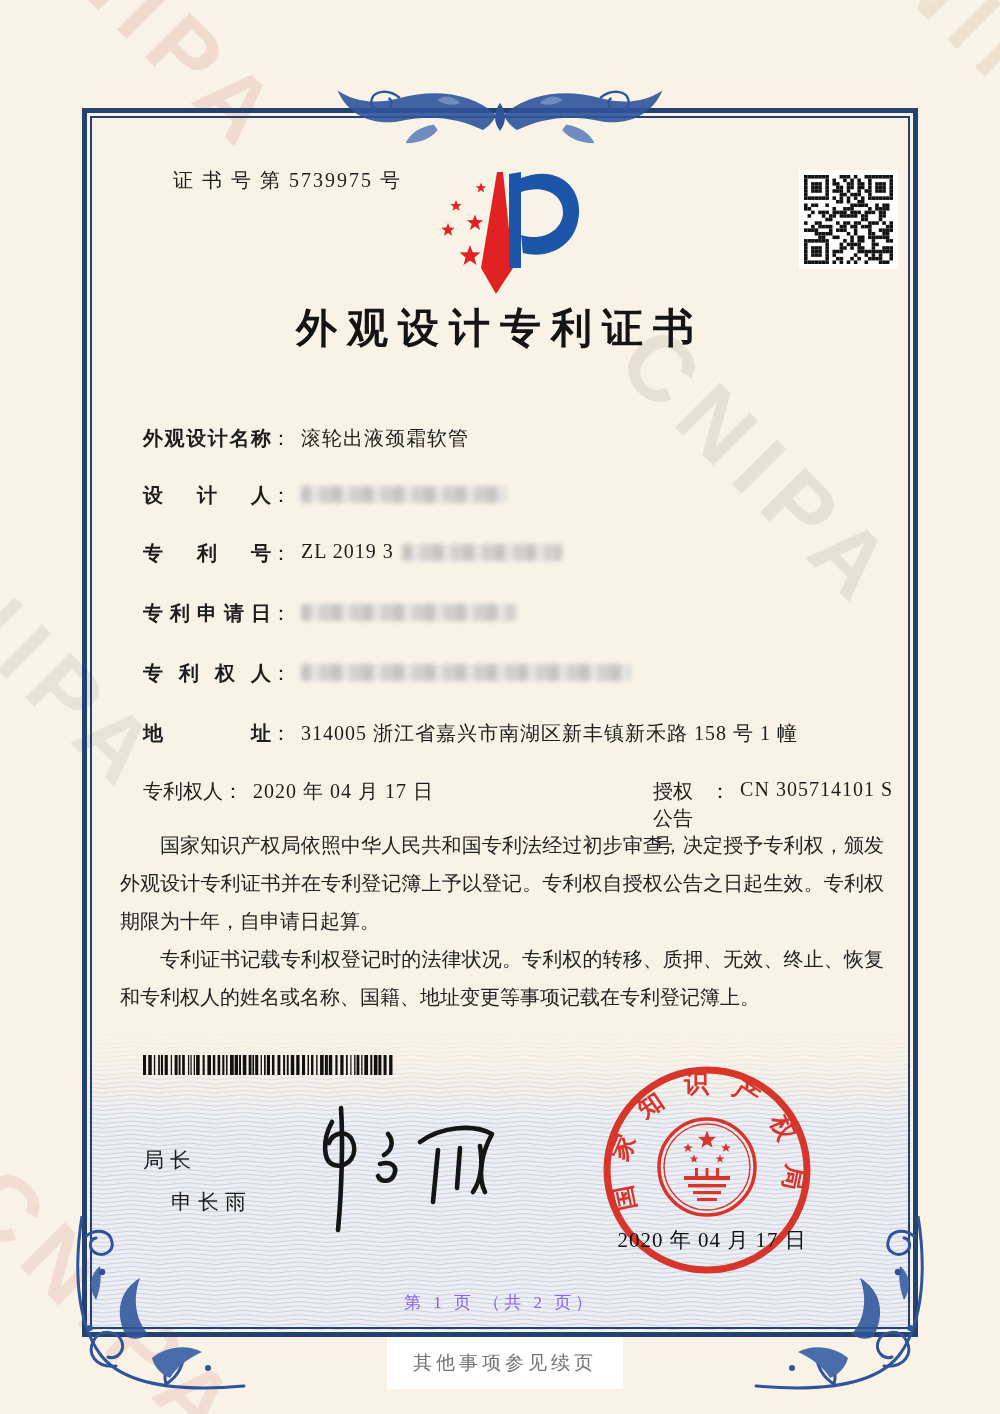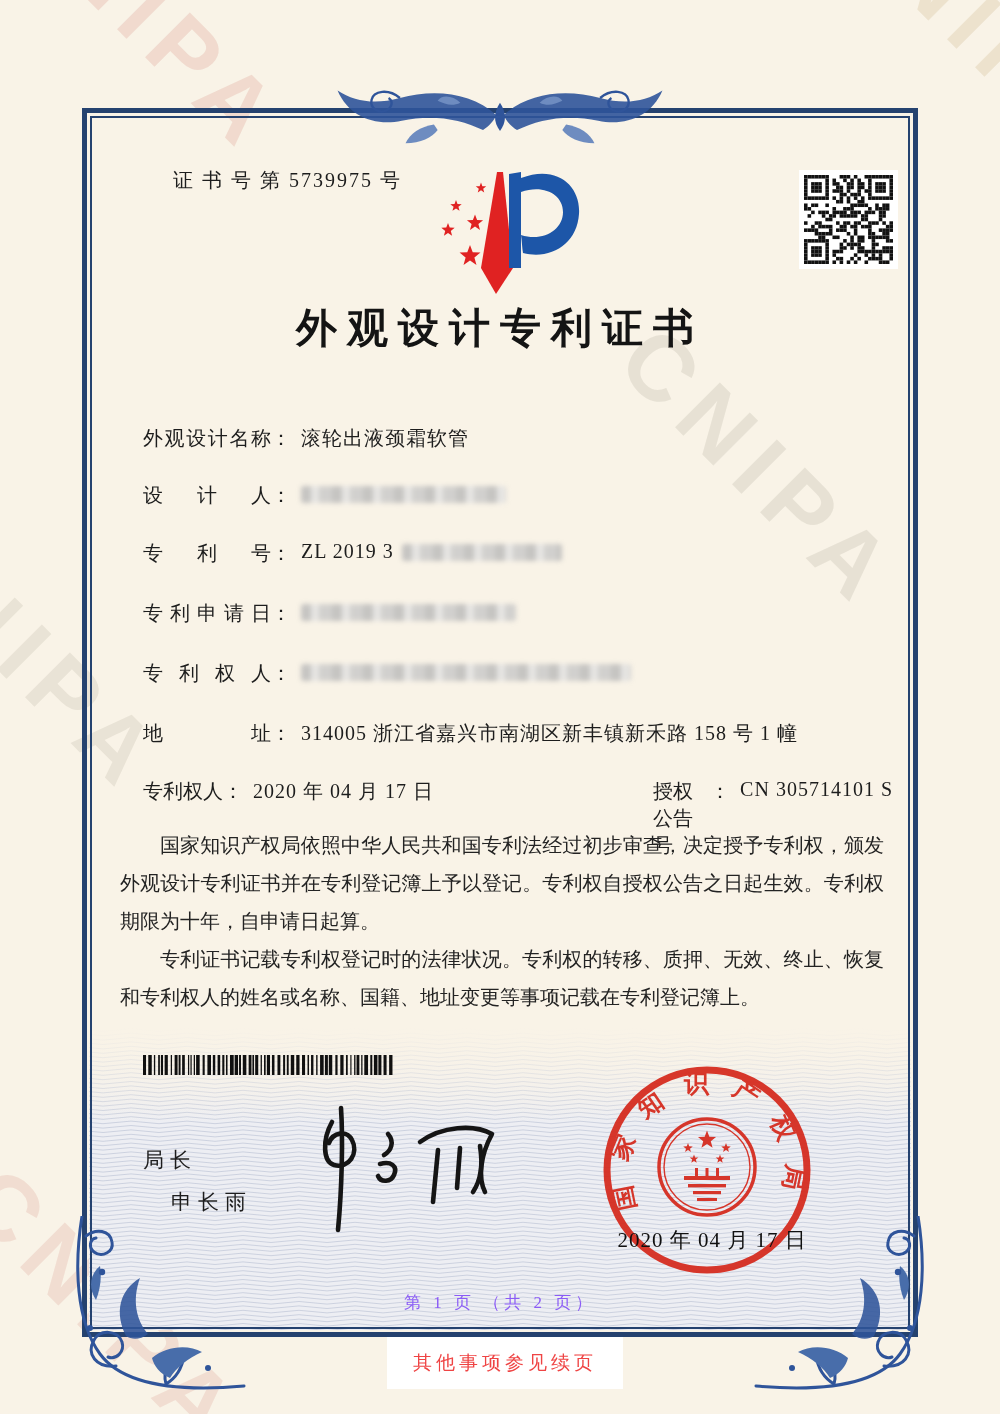--- a/index.html
+++ b/index.html
@@ -27,21 +27,21 @@
   .band svg{position:absolute;left:0;top:0;}
   .band-fade{position:absolute;left:0;top:0;width:100%;height:95px;
              background:linear-gradient(180deg,#f9f3e7 0%,rgba(249,243,231,0) 100%);}
   
   .cert-no{position:absolute;left:133px;top:167px;font-size:20px;letter-spacing:2px;z-index:6;margin-left:40px;}
   .qr{position:absolute;left:799px;top:170px;width:99px;height:99px;background:#fff;z-index:6;}
   .logo{position:absolute;left:423px;top:168px;width:160px;height:140px;z-index:6;}
   .title{position:absolute;left:0;right:0;top:301px;text-align:center;font-size:41px;font-weight:bold;
          letter-spacing:10px;color:#141414;z-index:6;}
   .row{position:absolute;left:143px;display:flex;align-items:flex-start;font-size:20px;z-index:6;}
-  .lab{width:128px;text-align:justify;text-align-last:justify;white-space:nowrap;}
+  .lab{width:128px;text-align:justify;text-align-last:justify;white-space:nowrap;font-weight:bold;}
   .colon{margin-right:10px;}
   .val{letter-spacing:1px;white-space:nowrap;}
   .redact{height:17px;margin-top:4px;border-radius:2px;opacity:.8;filter:blur(2.5px);
           background:repeating-linear-gradient(90deg,#b9b9b9 0 10px,#e2e2e2 10px 18px,#c8c8c8 18px 31px);}
   .inlineflex{display:flex;gap:8px;}
   .grant-right{position:absolute;left:510px;top:0;display:flex;font-size:20px;}
   .body-text{position:absolute;left:120px;top:826px;width:764px;font-size:20px;line-height:38px;
              text-align:justify;color:#232323;z-index:6;}
   .body-text p{margin:0;text-indent:2em;}
   .barcode{position:absolute;left:143px;top:1055px;width:258px;height:20px;z-index:6;}
@@ -49,21 +49,21 @@
                  font-size:21px;letter-spacing:6px;z-index:6;}
   .officer-name{position:absolute;left:143px;top:1188px;font-family:"Liberation Sans",sans-serif;
                 font-size:21px;letter-spacing:6px;z-index:6;margin-left:28px;}
   .sig{position:absolute;left:292px;top:1094px;width:235px;height:150px;z-index:6;}
   .seal{position:absolute;left:600px;top:1062px;width:214px;height:216px;z-index:6;opacity:.93;}
   .seal-date{position:absolute;left:612px;top:1226px;width:200px;text-align:center;font-size:21px;
              letter-spacing:1px;color:#101010;z-index:7;}
   .page-info{position:absolute;left:0;right:0;top:1291px;text-align:center;font-size:17px;
              letter-spacing:4px;color:#8b5cf6;z-index:6;}
   .cont-note{position:absolute;left:387px;top:1337px;background:#ffffff;padding:13px 26px;
-             font-size:19px;letter-spacing:4px;color:#ef4444;z-index:6;white-space:nowrap;}
+             font-size:19px;letter-spacing:4px;color:#737373;z-index:6;white-space:nowrap;}
 </style>
 </head>
 <body>
 
 <div class="page">
 
   <div class="wm wm1">CNIPA</div>
   <div class="wm wm2">CNIPA</div>
   <div class="wm wm3">CNIPA</div>
   <div class="wm wm4">CNIPA</div>

